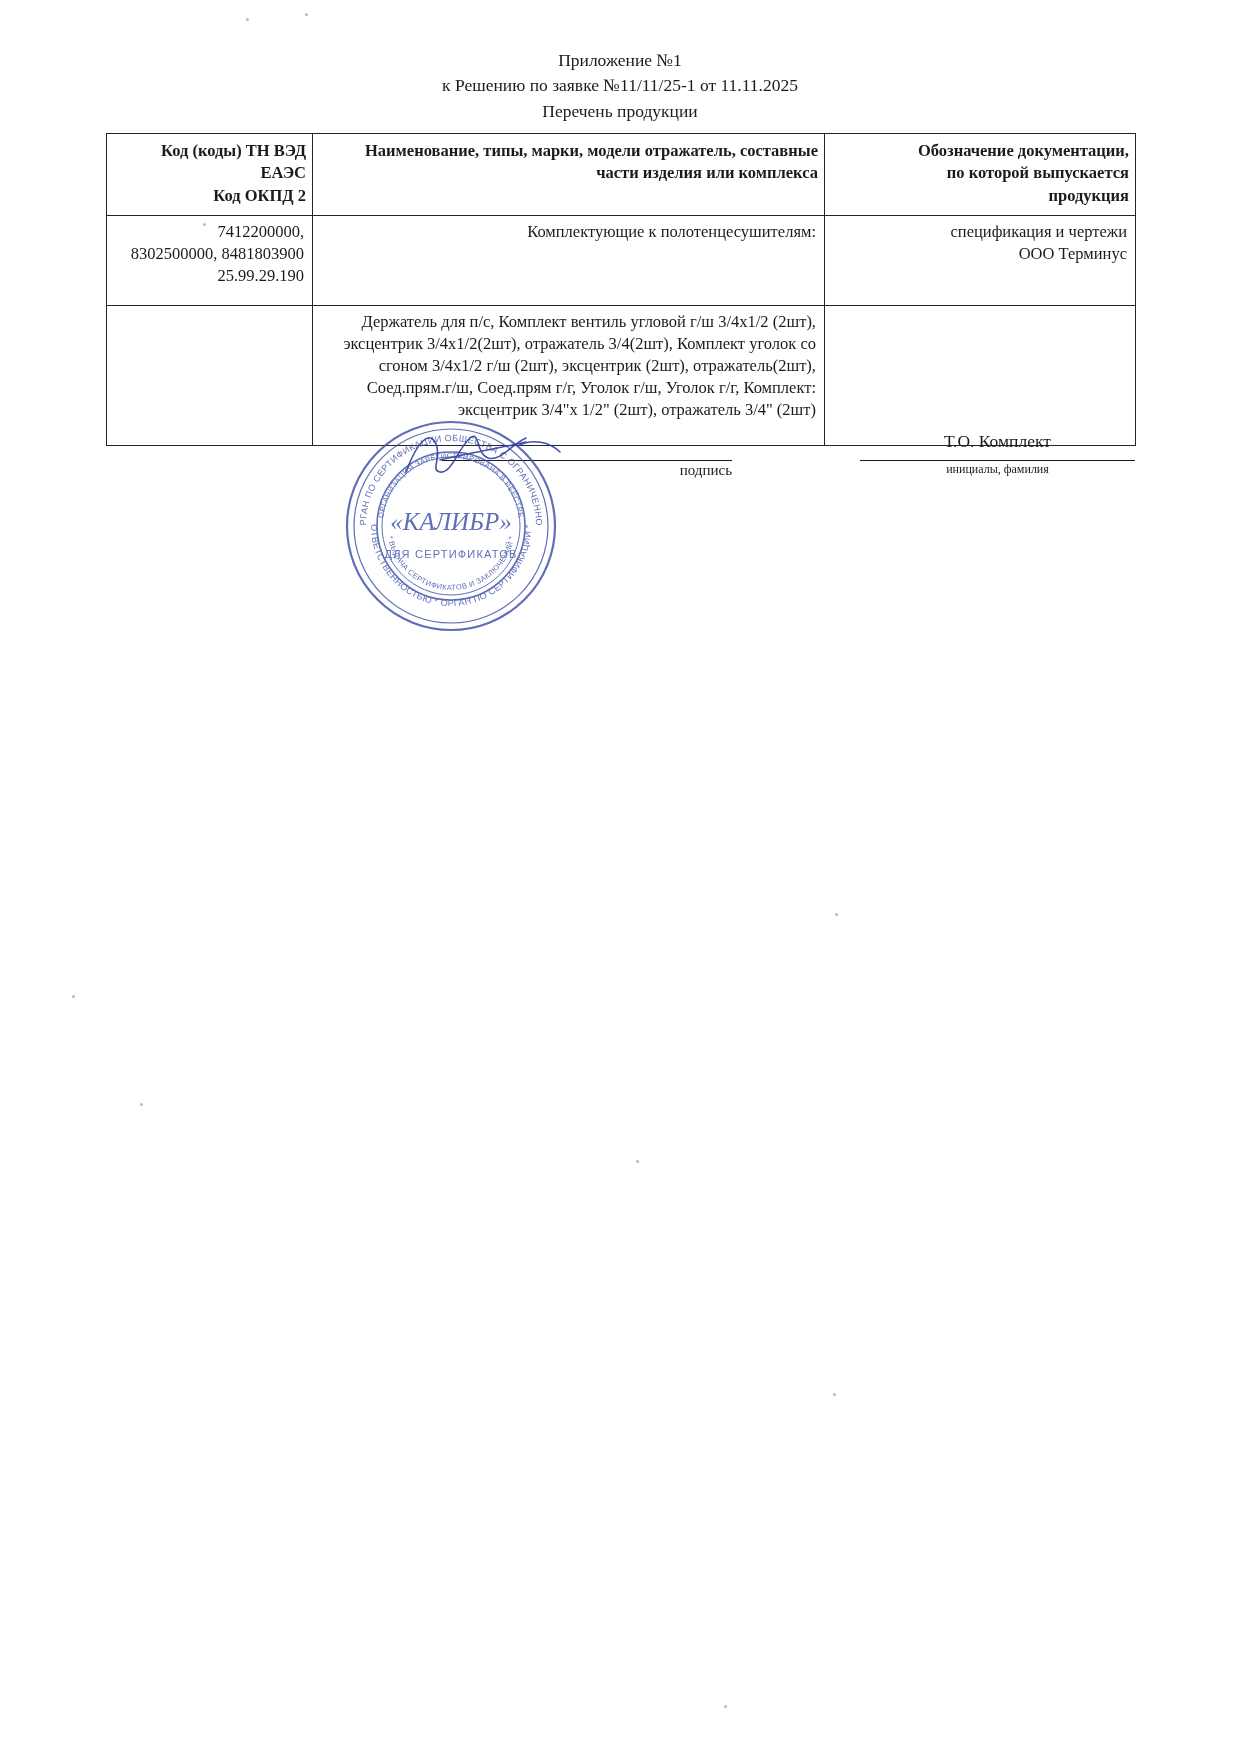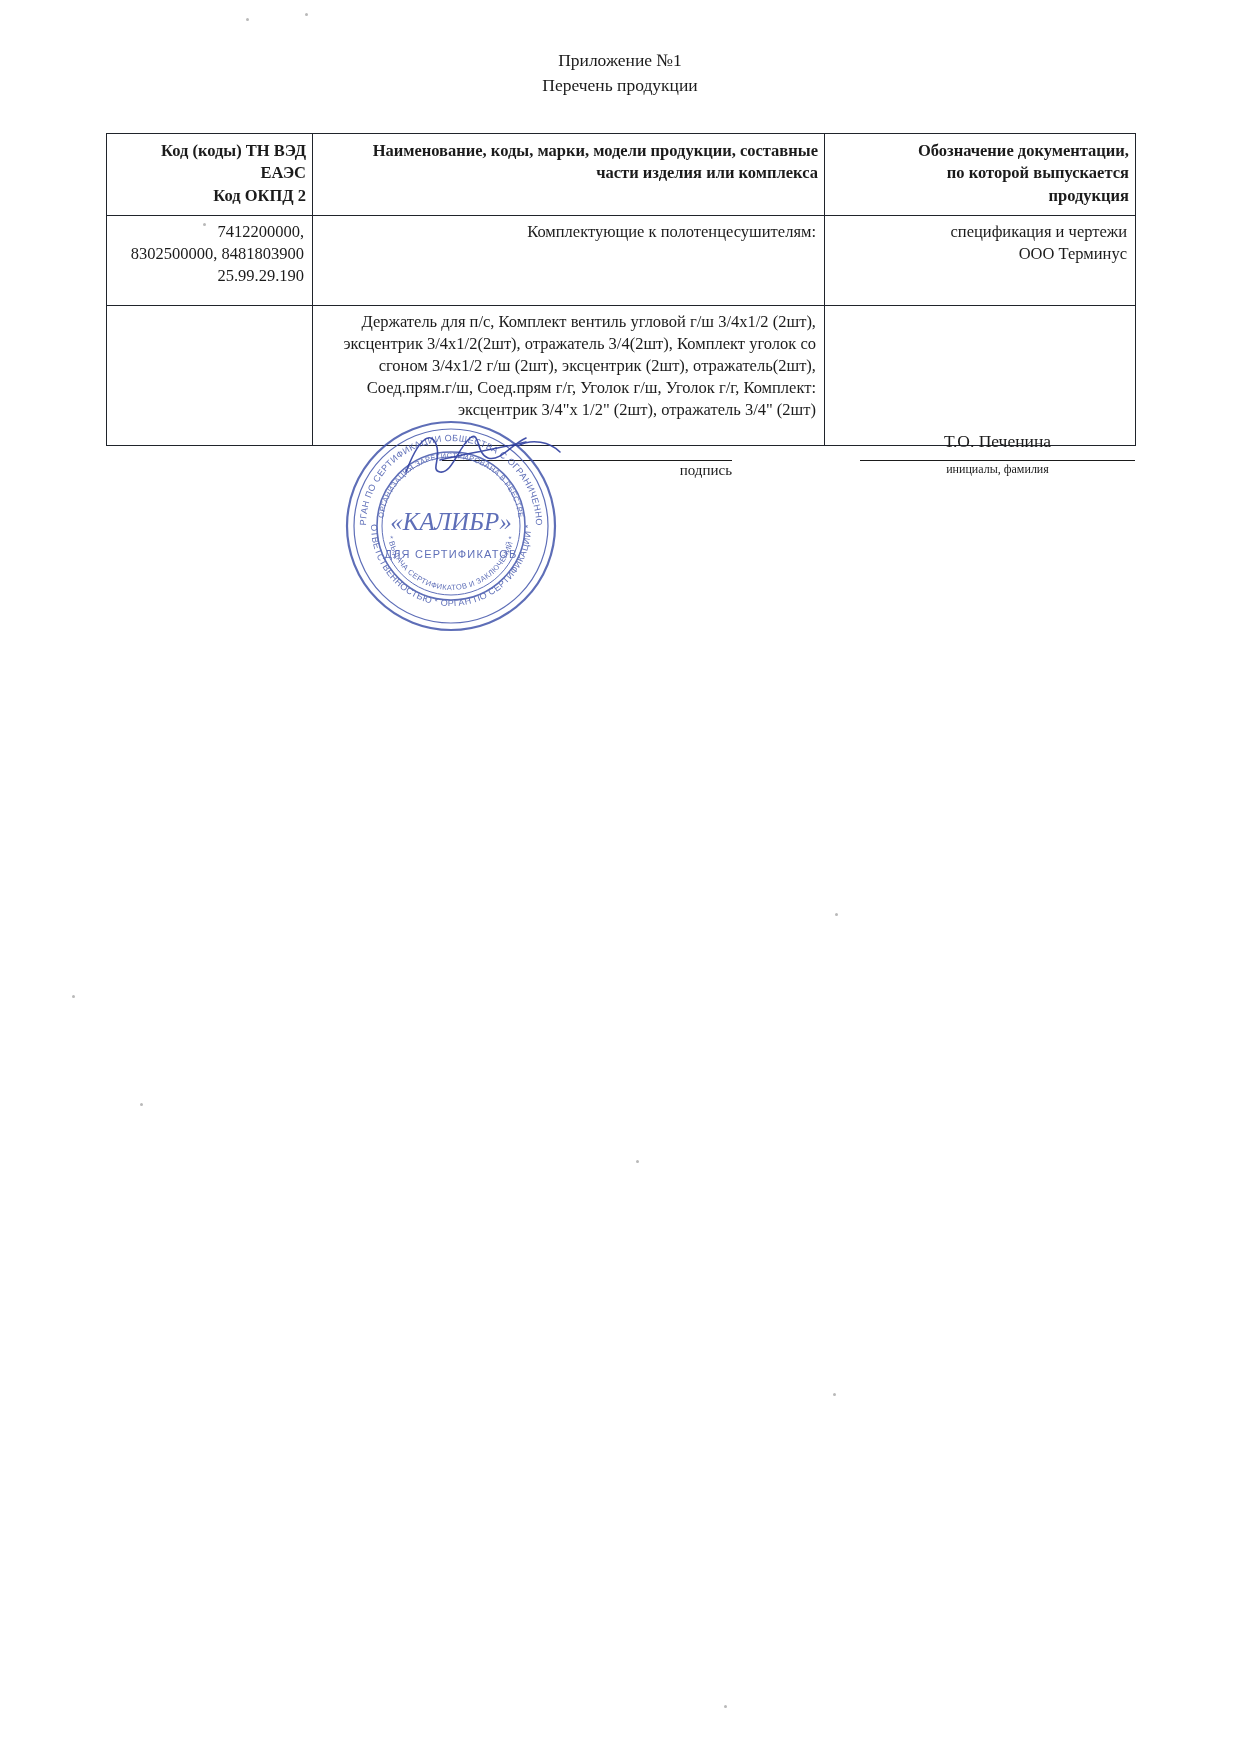--- a/index.html
+++ b/index.html
@@ -160,39 +160,40 @@
     border-radius: 50%;
   }
 </style>
 </head>
 <body>
 
 <div class="page">
 
   <div class="doc-header">
     <div>Приложение №1</div>
+    <div>к Решению по заявке №11/11/25-1 от 11.11.2025</div>
     <div>Перечень продукции</div>
   </div>
 
   <div class="table-wrap">
     <table class="product-table">
       <colgroup>
         <col class="c1">
           <col class="c2">
           <col class="c3">
       </colgroup>
       <thead>
         <tr>
           <th>
             <div>Код (коды) ТН ВЭД</div>
             <div>ЕАЭС</div>
             <div>Код ОКПД 2</div>
           </th>
           <th>
-            <div>Наименование,  коды,  марки,  модели продукции, составные</div>
+            <div>Наименование,  типы,  марки,  модели отражатель, составные</div>
             <div>части изделия или комплекса</div>
           </th>
           <th>
             <div>Обозначение документации,</div>
             <div>по которой выпускается</div>
             <div>продукция</div>
           </th>
         </tr>
       </thead>
       <tbody>
@@ -209,21 +210,21 @@
           <td class="cell-name">Держатель для п/с, Комплект вентиль угловой   г/ш   3/4х1/2 (2шт), эксцентрик 3/4х1/2(2шт), отражатель 3/4(2шт), Комплект уголок со сгоном 3/4х1/2 г/ш (2шт), эксцентрик (2шт), отражатель(2шт), Соед.прям.г/ш, Соед.прям г/г, Уголок г/ш, Уголок г/г, Комплект: эксцентрик 3/4"х 1/2" (2шт), отражатель 3/4"   (2шт)</td>
           <td class="cell-doc"></td>
         </tr>
       </tbody>
     </table>
   </div>
 
   <div class="sign-block">
     <div class="sign-line-left"></div>
     <div class="sign-caption-left">подпись</div>
-    <div class="sign-name">Т.О. Печенина</div>
+    <div class="sign-name">Т.О. Комплект</div>
     <div class="sign-line-right"></div>
     <div class="sign-caption-right">инициалы, фамилия</div>
   </div>
 
   <div class="stamp">
     <svg viewBox="0 0 216 216" xmlns="http://www.w3.org/2000/svg">
       <defs>
         <path id="arcTop" d="M 23,108 A 85,85 0 0 1 193,108"></path>
         <path id="arcBottom" d="M 28,108 A 80,80 0 0 0 188,108"></path>
         <path id="arcInnerTop" d="M 40,108 A 68,68 0 0 1 176,108"></path>

